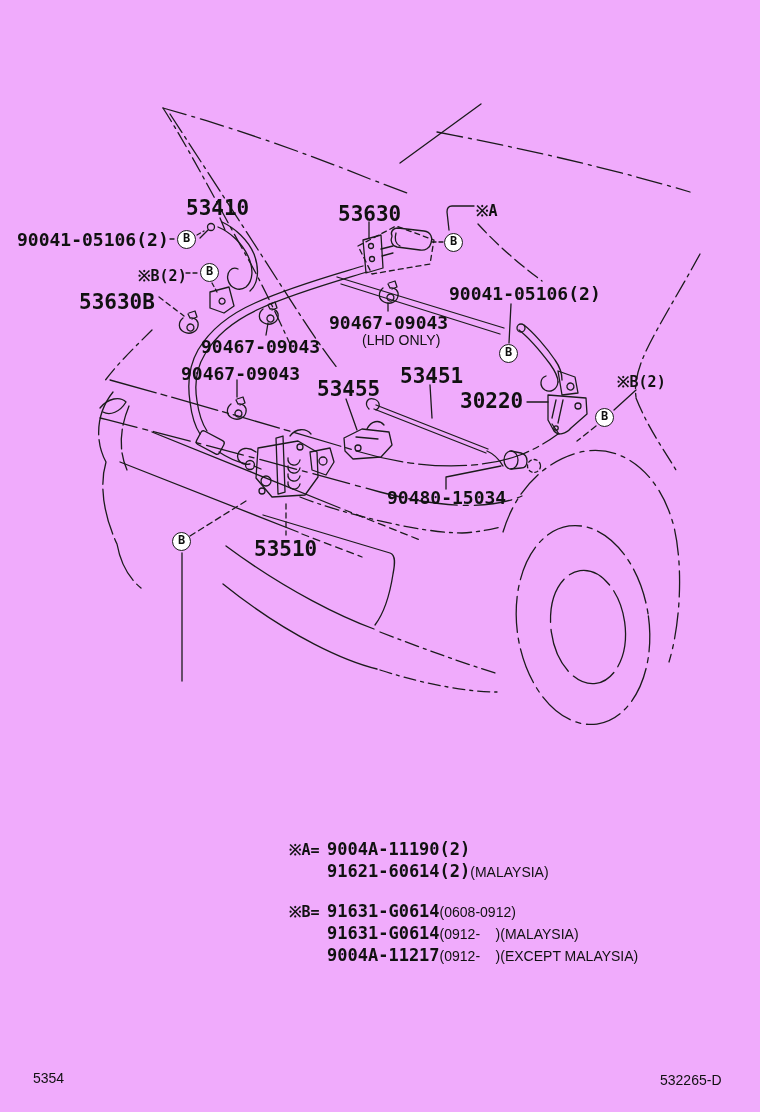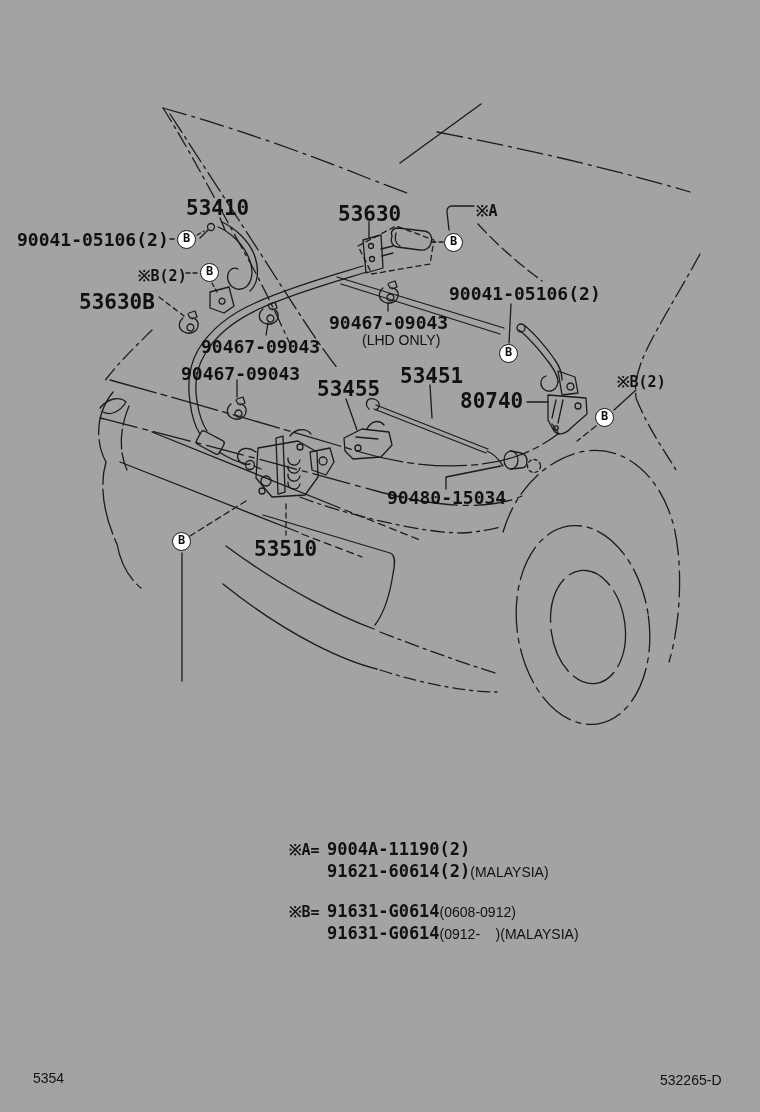--- a/index.html
+++ b/index.html
@@ -1,19 +1,19 @@
 <!DOCTYPE html>
 <html><head>
 <meta charset="utf-8">
 <style>
   html,body{margin:0;padding:0;background:#ffffff;}
   #root{
     position:relative;
     width:760px;height:1112px;
-    background:#a3a3a3;
+    background:#f0abfc;
     overflow:hidden;
     color:#111;
   }
   svg{position:absolute;left:0;top:0;}
   svg path, svg circle, svg ellipse, svg rect{
     fill:none;stroke:#1b1b1b;stroke-width:1.3;stroke-linecap:round;stroke-linejoin:round;
   }
   .lbl{
     position:absolute;
     white-space:pre;
@@ -194,21 +194,21 @@
   <div class="lbl num" style="left:17px;top:229px">90041-05106(2)</div>
   <div class="lbl ref" style="left:138px;top:265px">※B(2)</div>
   <div class="lbl big" style="left:79px;top:290px">53630B</div>
   <div class="lbl num" style="left:449px;top:283px">90041-05106(2)</div>
   <div class="lbl num" style="left:329px;top:312px">90467-09043</div>
   <div class="lbl note" style="left:362px;top:332px">(LHD ONLY)</div>
   <div class="lbl num" style="left:201px;top:336px">90467-09043</div>
   <div class="lbl num" style="left:181px;top:363px">90467-09043</div>
   <div class="lbl big" style="left:317px;top:377px">53455</div>
   <div class="lbl big" style="left:400px;top:364px">53451</div>
-  <div class="lbl big" style="left:460px;top:389px">80740</div>
+  <div class="lbl big" style="left:460px;top:389px">30220</div>
   <div class="lbl ref" style="left:617px;top:371px">※B(2)</div>
   <div class="lbl num" style="left:387px;top:487px">90480-15034</div>
   <div class="lbl big" style="left:254px;top:537px">53510</div>
 
 
   <div class="bmark" style="left:177px;top:230px">B</div>
   <div class="bmark" style="left:200px;top:263px">B</div>
   <div class="bmark" style="left:444px;top:233px">B</div>
   <div class="bmark" style="left:499px;top:344px">B</div>
   <div class="bmark" style="left:595px;top:408px">B</div>
@@ -224,17 +224,21 @@
   </div>
   <div class="row" style="left:289px;top:901px">
     <span class="fpre">※B=</span>
     <span class="fnum">91631-G0614</span>
     <span class="note">(0608-0912)</span>
   </div>
   <div class="row" style="left:327px;top:923px">
     <span class="fnum">91631-G0614</span>
     <span class="note">(0912-    )(MALAYSIA)</span>
   </div>
+  <div class="row" style="left:327px;top:945px">
+    <span class="fnum">9004A-11217</span>
+    <span class="note">(0912-    )(EXCEPT MALAYSIA)</span>
+  </div>
 
   <div class="lbl corner" style="left:33px;top:1070px">5354</div>
   <div class="lbl corner" style="left:660px;top:1072px">532265-D</div>
 
 </div>
 
 </body></html>

